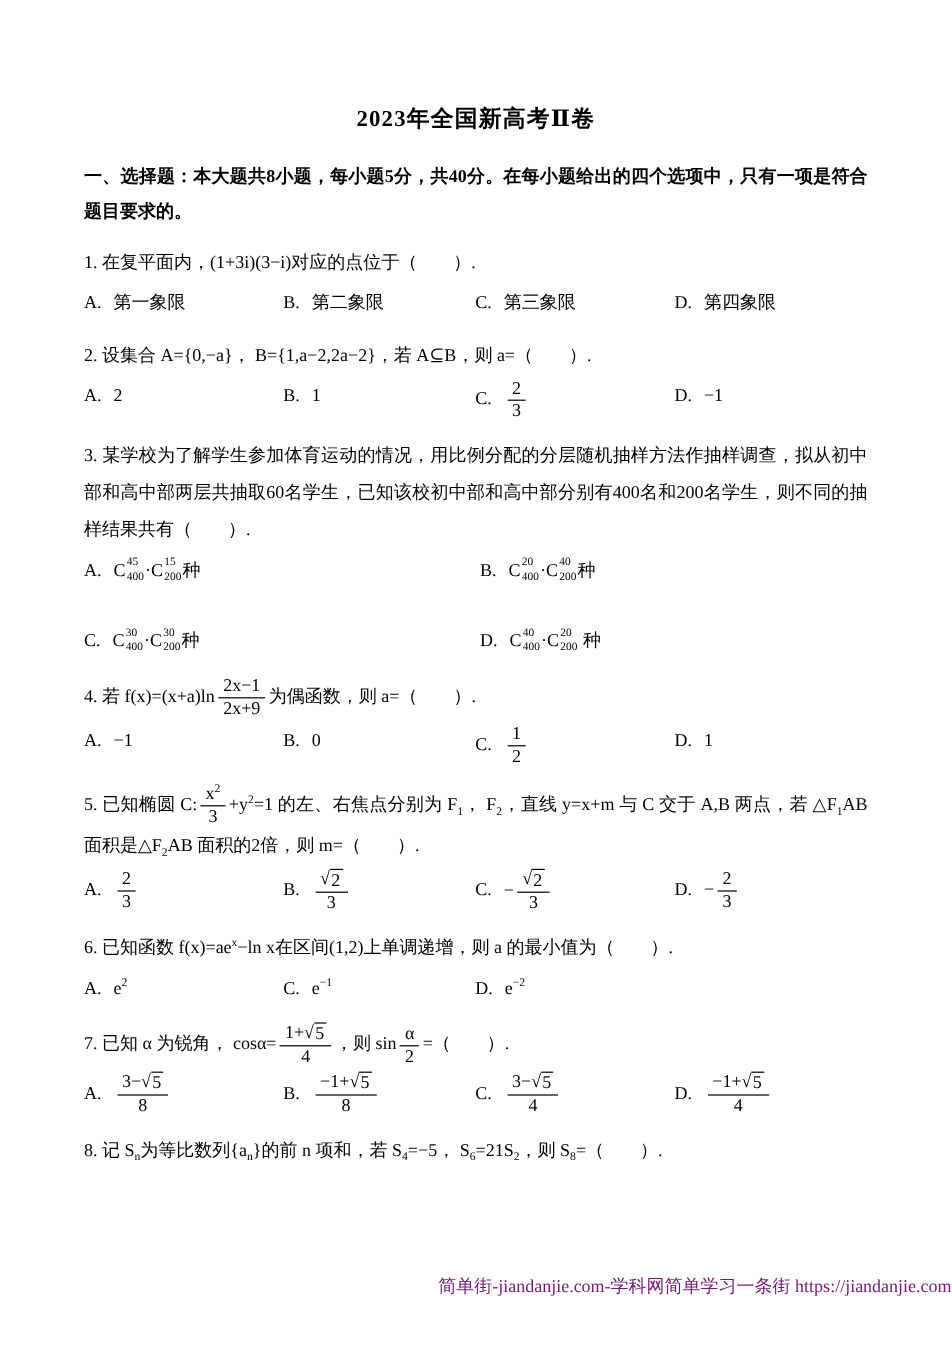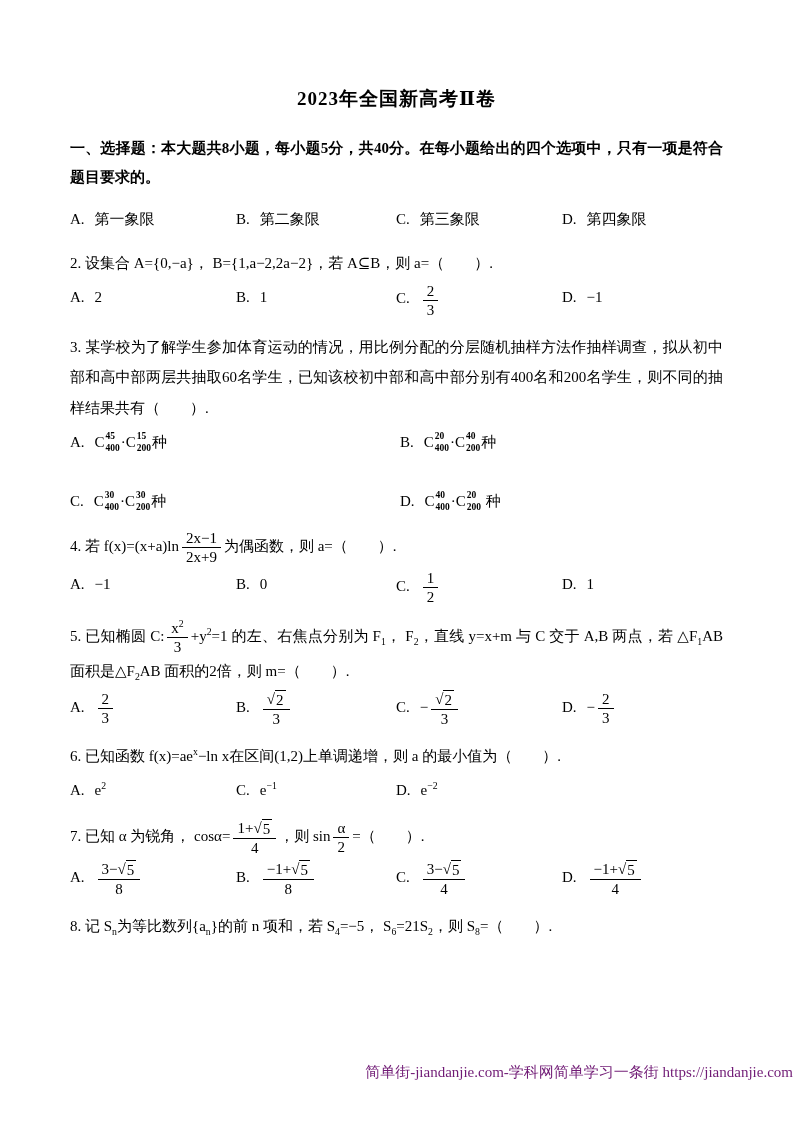--- a/index.html
+++ b/index.html
@@ -26,36 +26,37 @@
     display:inline-flex; flex-direction:column; text-align:center;
     vertical-align:middle; margin:0 3px; line-height:1.2;
   }
   .frac .num { display:block; border-bottom:1px solid #000; padding:0 4px; }
   .frac .den { display:block; padding:0 4px; }
   .sqrt { display:inline-flex; align-items:flex-start; }
   .sqrt .rad { line-height:1.2; }
   .sqrt .bod { border-top:1px solid #000; line-height:1.2; padding:0 2px 0 1px; }
   .ss {
     display:inline-flex; flex-direction:column; vertical-align:middle;
-    font-size:9.5px; line-height:1.25; margin:0 1px; text-align:left;font-weight:bold;
+    font-size:9.5px; line-height:1.25; margin:0 1px; text-align:left;
   }
   .ss .ss-sup, .ss .ss-sub { display:block; }
   .footer {
     position:absolute; left:0; right:0; bottom:40px;
     text-align:right; color:#701a75; font-size:15px;
   }
 </style>
 </head>
 <body>
 
 <div class="page">
   <h1 class="title">2023年全国新高考Ⅱ卷</h1>
   <div class="section-header">一、选择题：本大题共8小题，每小题5分，共40分。在每小题给出的四个选项中，只有一项是符合题目要求的。</div>
   <main>
       <div class="question">
+        <div class="stem">1. 在复平面内，(1+3i)(3−i)对应的点位于（　　）.</div>
         <div class="options cols-4">
           <div class="option"><span class="opt-label">A.</span>第一象限</div>
           <div class="option"><span class="opt-label">B.</span>第二象限</div>
           <div class="option"><span class="opt-label">C.</span>第三象限</div>
           <div class="option"><span class="opt-label">D.</span>第四象限</div>
         </div>
       </div>
       <div class="question">
         <div class="stem">2. 设集合 A={0,−a}， B={1,a−2,2a−2}，若 A⊆B，则 a=（　　）.</div>
         <div class="options cols-4">

